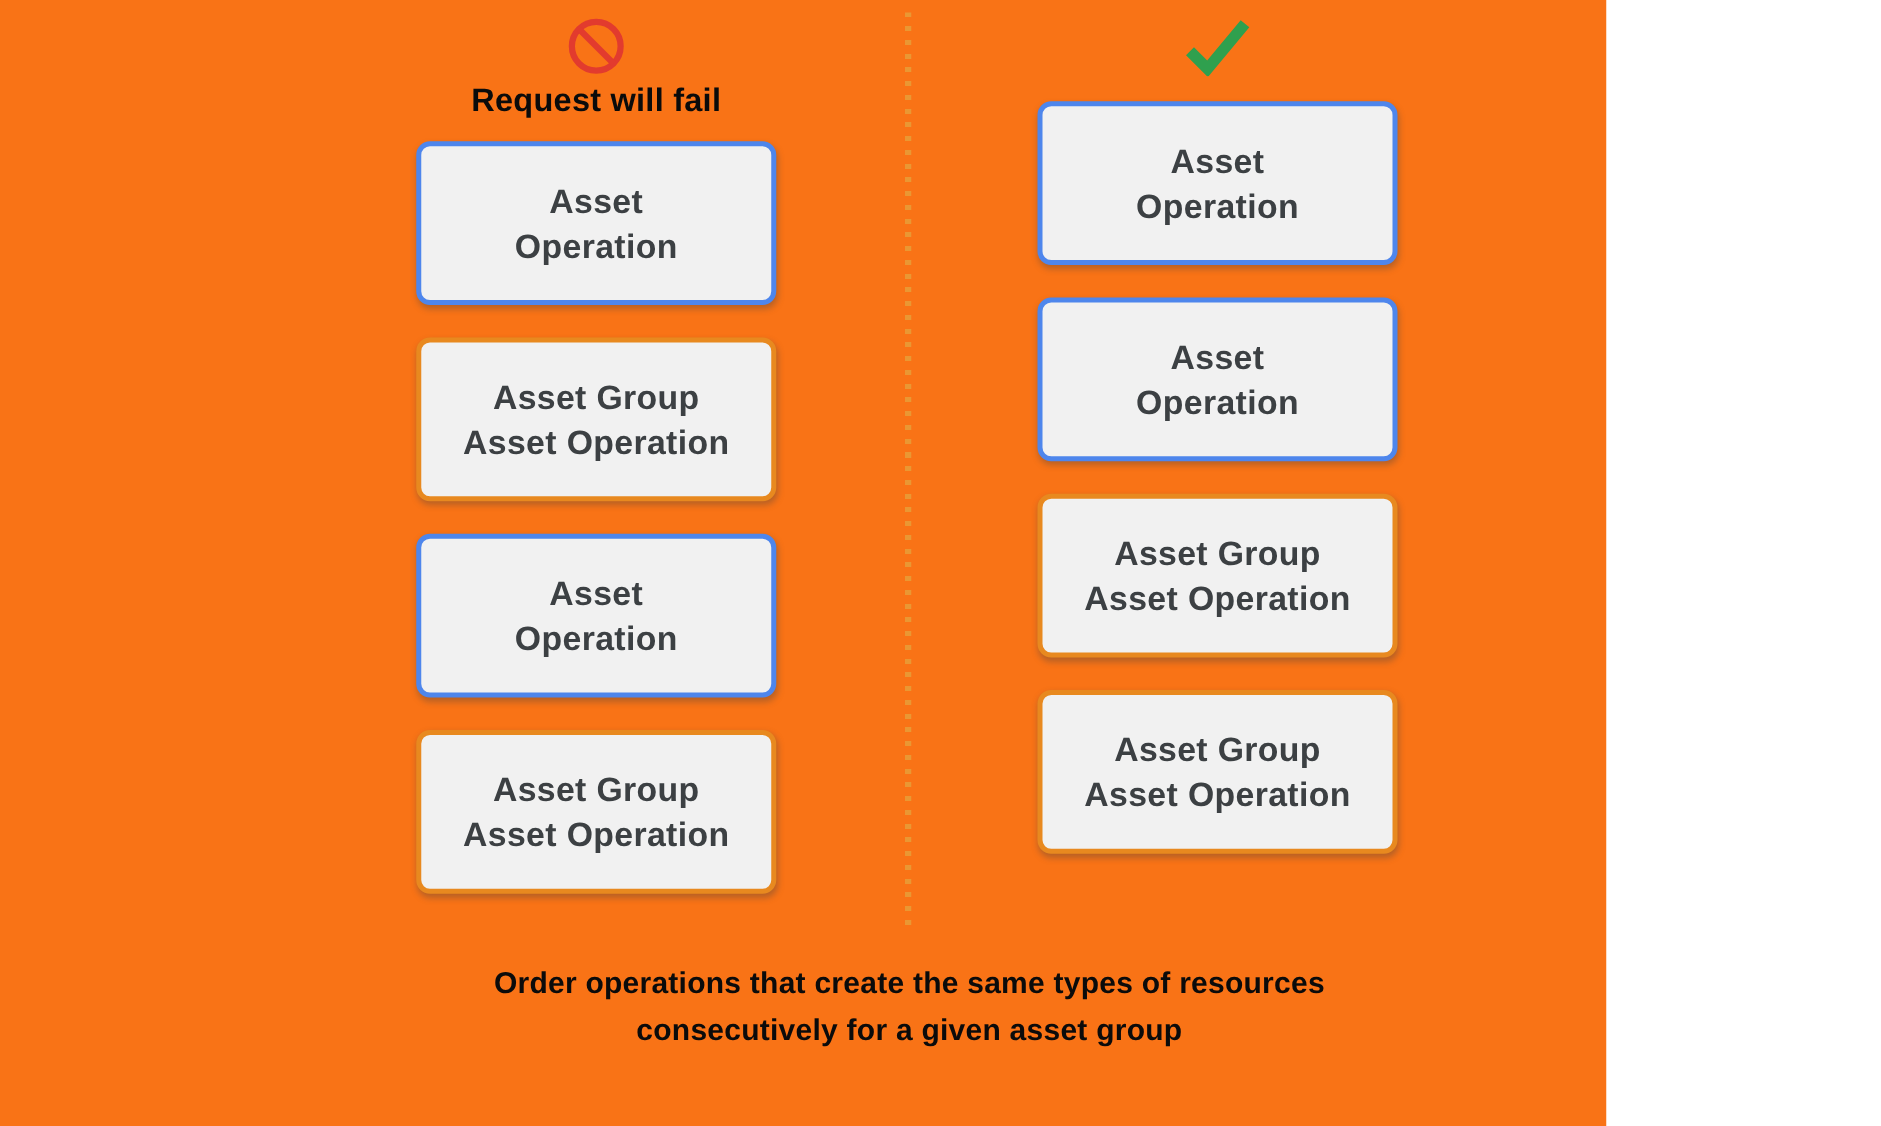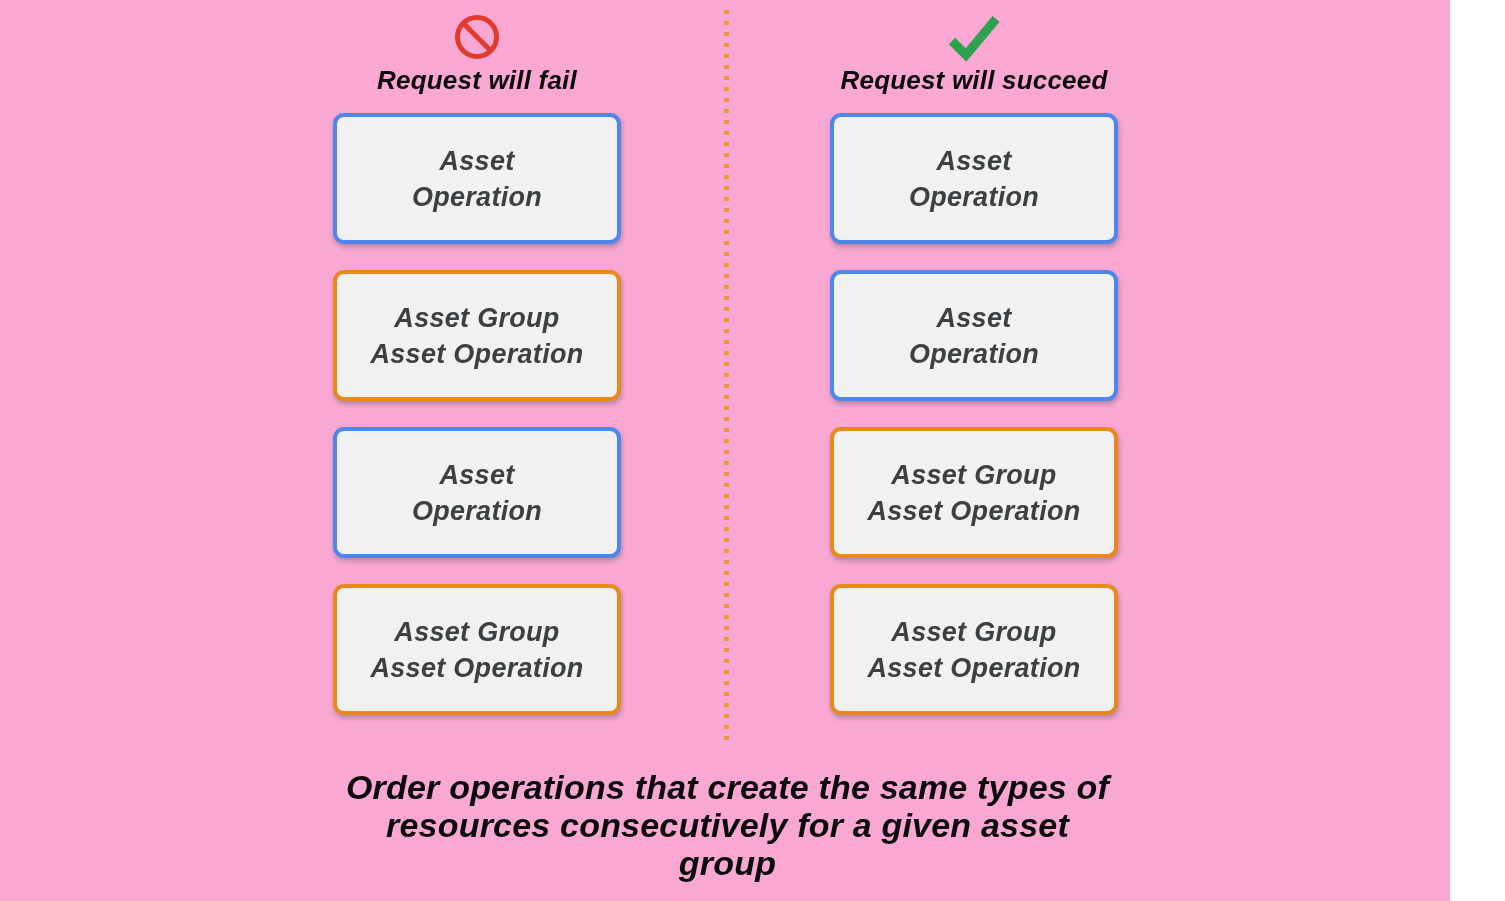--- a/index.html
+++ b/index.html
@@ -3,25 +3,24 @@
 <meta charset="utf-8">
 <style>
   html, body {
     margin: 0;
     padding: 0;
     background: #ffffff;
     font-family: "Liberation Sans", sans-serif;
   }
   .diagram {
     position: relative;
-    width: 1450px;
+    width: 1285px;
     height: 901px;
-    background: #f9a8d4;
+    background: #f97316;
     overflow: hidden;
-    font-style: italic;
   }
   .column {
     position: absolute;
     top: 10px;
     width: 288px;
     text-align: center;
   }
   .column-fail   { left: 333px; }
   .column-succeed{ left: 830px; }
   .column-icon {
@@ -79,21 +78,21 @@
       var(--divider-orange) 0px, var(--divider-orange) 4px,
       transparent 4px, transparent 11px
     );
   }
   .caption {
     position: absolute;
     top: 768px;
     left: 340px;
     width: 775px;
     text-align: center;
-    font-size: 34px;
+    font-size: 24px;
     font-weight: 700;
     line-height: 38px;
     color: var(--heading-text);
     letter-spacing: 0.2px;
   }
 </style>
 </head>
 <body>
 
 <div class="diagram">
@@ -127,21 +126,20 @@
   </div>
 
   <div class="divider"></div>
 
   <div class="column column-succeed">
     <div class="column-icon success-icon">
       <svg width="54" height="48" viewBox="0 0 54 48" aria-hidden="true">
         <path d="M 5 28 L 19 42 L 49 6" fill="none" stroke="currentColor" stroke-width="9" stroke-linecap="butt" stroke-linejoin="miter"></path>
       </svg>
     </div>
-    <div class="column-heading">Request will succeed</div>
     <div class="boxes">
       <div class="box" data-type="blue">
         <span class="box-label">Asset
 Operation</span>
       </div>
       <div class="box" data-type="blue">
         <span class="box-label">Asset
 Operation</span>
       </div>
       <div class="box" data-type="orange">

